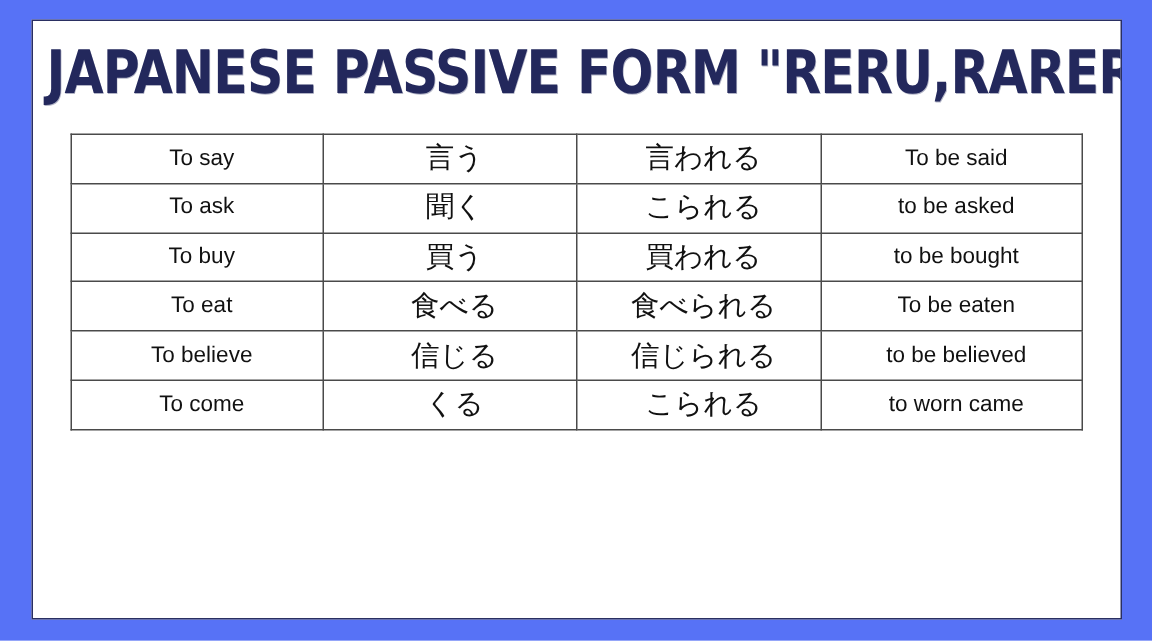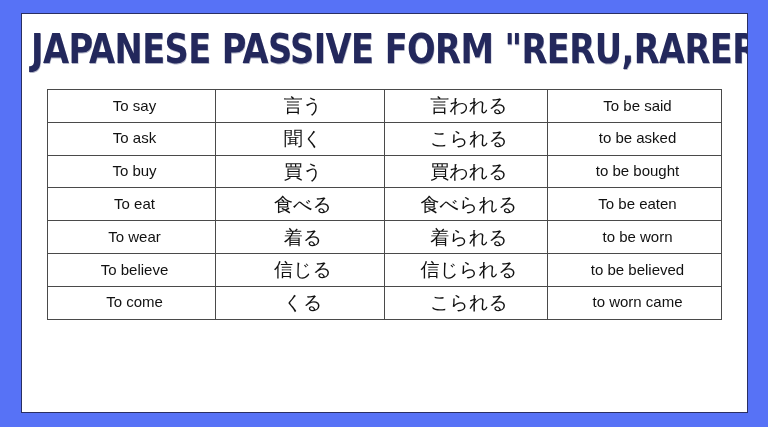--- a/index.html
+++ b/index.html
@@ -118,26 +118,20 @@
           <td class="c-pass">買われる</td>
           <td class="c-mean">to be bought</td>
         </tr>
         <tr>
           <td class="c-verb">To eat</td>
           <td class="c-dict">食べる</td>
           <td class="c-pass">食べられる</td>
           <td class="c-mean">To be eaten</td>
         </tr>
         <tr>
-          <td class="c-verb">To wear</td>
-          <td class="c-dict">着る</td>
-          <td class="c-pass">着られる</td>
-          <td class="c-mean">to be worn</td>
-        </tr>
-        <tr>
           <td class="c-verb">To believe</td>
           <td class="c-dict">信じる</td>
           <td class="c-pass">信じられる</td>
           <td class="c-mean">to be believed</td>
         </tr>
         <tr>
           <td class="c-verb">To come</td>
           <td class="c-dict">くる</td>
           <td class="c-pass">こられる</td>
           <td class="c-mean">to worn came</td>

